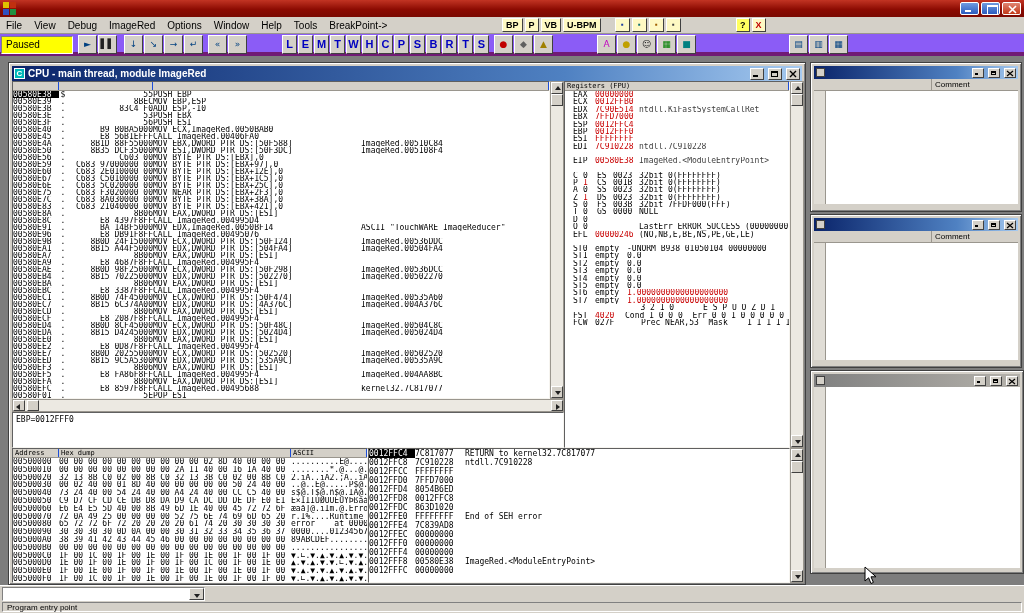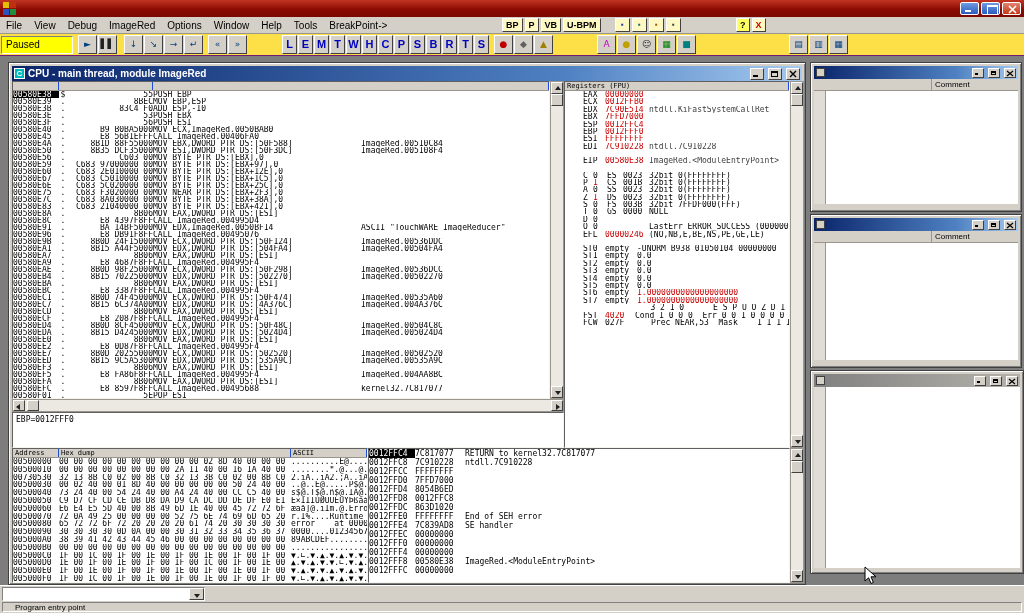--- a/index.html
+++ b/index.html
@@ -25,21 +25,21 @@
     display:flex;align-items:center;font-size:10px;}
   .menu-item{padding:2px 6px;white-space:nowrap;}
   .mb-cluster{position:absolute;top:1px;display:flex;gap:2px;}
   .mb-btn{border:1px solid;border-color:#fff #404040 #404040 #fff;background:#fef9c3;
     height:14px;line-height:12px;padding:0 3px;font-size:9px;font-weight:bold;}
   .mb-ic{width:15px;text-align:center;font-size:8px;}
   .help-btn{background:#ffff60;}
   .x-btn{color:#c00000;font-weight:bold;}
 
   
-  .toolbar{position:relative;height:22px;background:#fde047;border-bottom:1px solid #701a75;}
+  .toolbar{position:relative;height:22px;background:#8b5cf6;border-bottom:4px solid #701a75;}
   .paused{position:absolute;left:1px;top:2px;width:72px;height:18px;background:#ffff00;
     border:1px solid;border-color:#808080 #fff #fff #808080;padding:2px 4px;font-size:10px;}
   .tb-group{position:absolute;top:1px;display:flex;}
   .tb-btn{width:19px;height:19px;border:1px solid;border-color:#fff #404040 #404040 #fff;
     background:#d4d0c8;text-align:center;line-height:17px;font-size:9px;margin-right:1px;
     font-family:"DejaVu Sans",sans-serif;overflow:hidden;}
   .tb-btn.letter{width:15px;color:#0000c0;font-weight:bold;font-size:11px;
     font-family:"Liberation Sans",sans-serif;}
 
   
@@ -72,21 +72,21 @@
   
   .drow{display:flex;height:7px;line-height:7px;font-size:8px;white-space:pre;overflow:hidden;}
   .d-addr{width:46px;flex:none;overflow:hidden;}
   .d-mark{width:8px;flex:none;text-align:center;}
   .d-hex{width:86px;flex:none;overflow:hidden;text-align:right;}
   .d-instr{width:208px;flex:none;overflow:hidden;}
   .d-cmt{flex:1;overflow:hidden;}
   .drow.cur .d-addr{background:#000;color:#fff;}
 
   
-  .rline{display:flex;height:7.4px;line-height:7.4px;font-size:8px;white-space:pre;overflow:hidden;padding-left:18px;align-items:flex-end;}
+  .rline{display:flex;height:7.4px;line-height:7.4px;font-size:8px;white-space:pre;overflow:hidden;padding-left:8px;align-items:flex-end;}
   .rname{width:22px;flex:none;}
   .rval{width:44px;flex:none;}
   .rextra{flex:1;color:#404040;}
   .red{color:#c80000;}
   .fl-f{width:10px;flex:none;}
   .fl-v{width:14px;flex:none;}
   .fl-s{width:16px;flex:none;}
   .fl-sv{width:26px;flex:none;}
   .st-name{width:22px;flex:none;}
   .st-st{width:32px;flex:none;}
@@ -132,21 +132,21 @@
   .side-scroll{width:12px;background:#e0ddd6;border-right:1px solid #9a968e;flex:none;}
 
   
   .cmdbar{position:absolute;top:585px;left:0;width:1024px;height:16px;background:#d4d0c8;border-top:1px solid #fff;}
   .combo{position:absolute;left:2px;top:1px;width:203px;height:14px;background:#fff;
     border:1px solid;border-color:#808080 #fff #fff #808080;display:flex;}
   .combo input{flex:1;border:none;outline:none;font-size:9px;font-family:"DejaVu Sans Mono",monospace;padding:0 2px;min-width:0;}
   .combo-btn{width:15px;background:#d4d0c8;border:1px solid;border-color:#fff #404040 #404040 #fff;position:relative;flex:none;}
   .statusbar{position:absolute;top:601px;left:0;width:1024px;height:12px;background:#d4d0c8;padding:1px 2px;}
   .status-cell{height:10px;border:1px solid;border-color:#808080 #fff #fff #808080;
-    font-size:8px;line-height:8px;padding:1px 12px;}
+    font-size:8px;line-height:8px;padding:1px 4px;}
 
   .cursor{position:absolute;pointer-events:none;}
 </style>
 </head>
 <body>
 
 <div class="app">
 
   <div class="titlebar">
     <svg class="app-icon" viewBox="0 0 13 13">
@@ -557,21 +557,21 @@
           </div>
           <div>
 
           <div class="durow">
                 <span class="du-addr">00500000</span><span class="du-hex">00 00 00 00 00 00 00 00 00 00 02 8D 40 00 00 00</span><span class="du-ascii">..........É@....</span>
               </div>
               <div class="durow">
                 <span class="du-addr">00500010</span><span class="du-hex">00 00 00 00 00 00 00 00 2A 11 40 00 16 1A 40 00</span><span class="du-ascii">........*.@...@.</span>
               </div>
               <div class="durow">
-                <span class="du-addr">00730530</span><span class="du-hex">32 13 8B C0 02 00 8B C0 32 13 3B C0 02 00 8B C0</span><span class="du-ascii">2.ïÀ..ïÀ2.;À..ïÀ</span>
+                <span class="du-addr">00500020</span><span class="du-hex">32 13 8B C0 02 00 8B C0 32 13 3B C0 02 00 8B C0</span><span class="du-ascii">2.ïÀ..ïÀ2.;À..ïÀ</span>
               </div>
               <div class="durow">
                 <span class="du-addr">00500030</span><span class="du-hex">00 02 40 00 01 8D 40 00 00 00 00 00 50 24 40 00</span><span class="du-ascii">..@..É@.....P$@.</span>
               </div>
               <div class="durow">
                 <span class="du-addr">00500040</span><span class="du-hex">73 24 40 00 54 24 40 00 A4 24 40 00 CC C5 40 00</span><span class="du-ascii">s$@.T$@.ñ$@.ÌÅ@.</span>
               </div>
               <div class="durow">
                 <span class="du-addr">00500050</span><span class="du-hex">C9 D7 CF CD CE DB D8 DA D9 CA DC DD DE DF E0 E1</span><span class="du-ascii">É×ÏÍÎÛØÚÙÊÜÝÞßàá</span>
               </div>
@@ -629,21 +629,21 @@
               <div class="srow">
                 <span class="s-addr">0012FFD8</span><span class="s-val">0012FFC8</span><span class="s-cmt"></span>
               </div>
               <div class="srow">
                 <span class="s-addr">0012FFDC</span><span class="s-val">863D1020</span><span class="s-cmt"></span>
               </div>
               <div class="srow">
                 <span class="s-addr">0012FFE0</span><span class="s-val">FFFFFFFF</span><span class="s-cmt">End of SEH error</span>
               </div>
               <div class="srow">
-                <span class="s-addr">0012FFE4</span><span class="s-val">7C839AD8</span><span class="s-cmt">SE handler</span>
+                <span class="s-addr">0012FFE4</span><span class="s-val">7C839AD8</span>
               </div>
               <div class="srow">
                 <span class="s-addr">0012FFEC</span><span class="s-val">00000000</span><span class="s-cmt"></span>
               </div>
               <div class="srow">
                 <span class="s-addr">0012FFF0</span><span class="s-val">00000000</span><span class="s-cmt"></span>
               </div>
               <div class="srow">
                 <span class="s-addr">0012FFF4</span><span class="s-val">00000000</span><span class="s-cmt"></span>
               </div>

